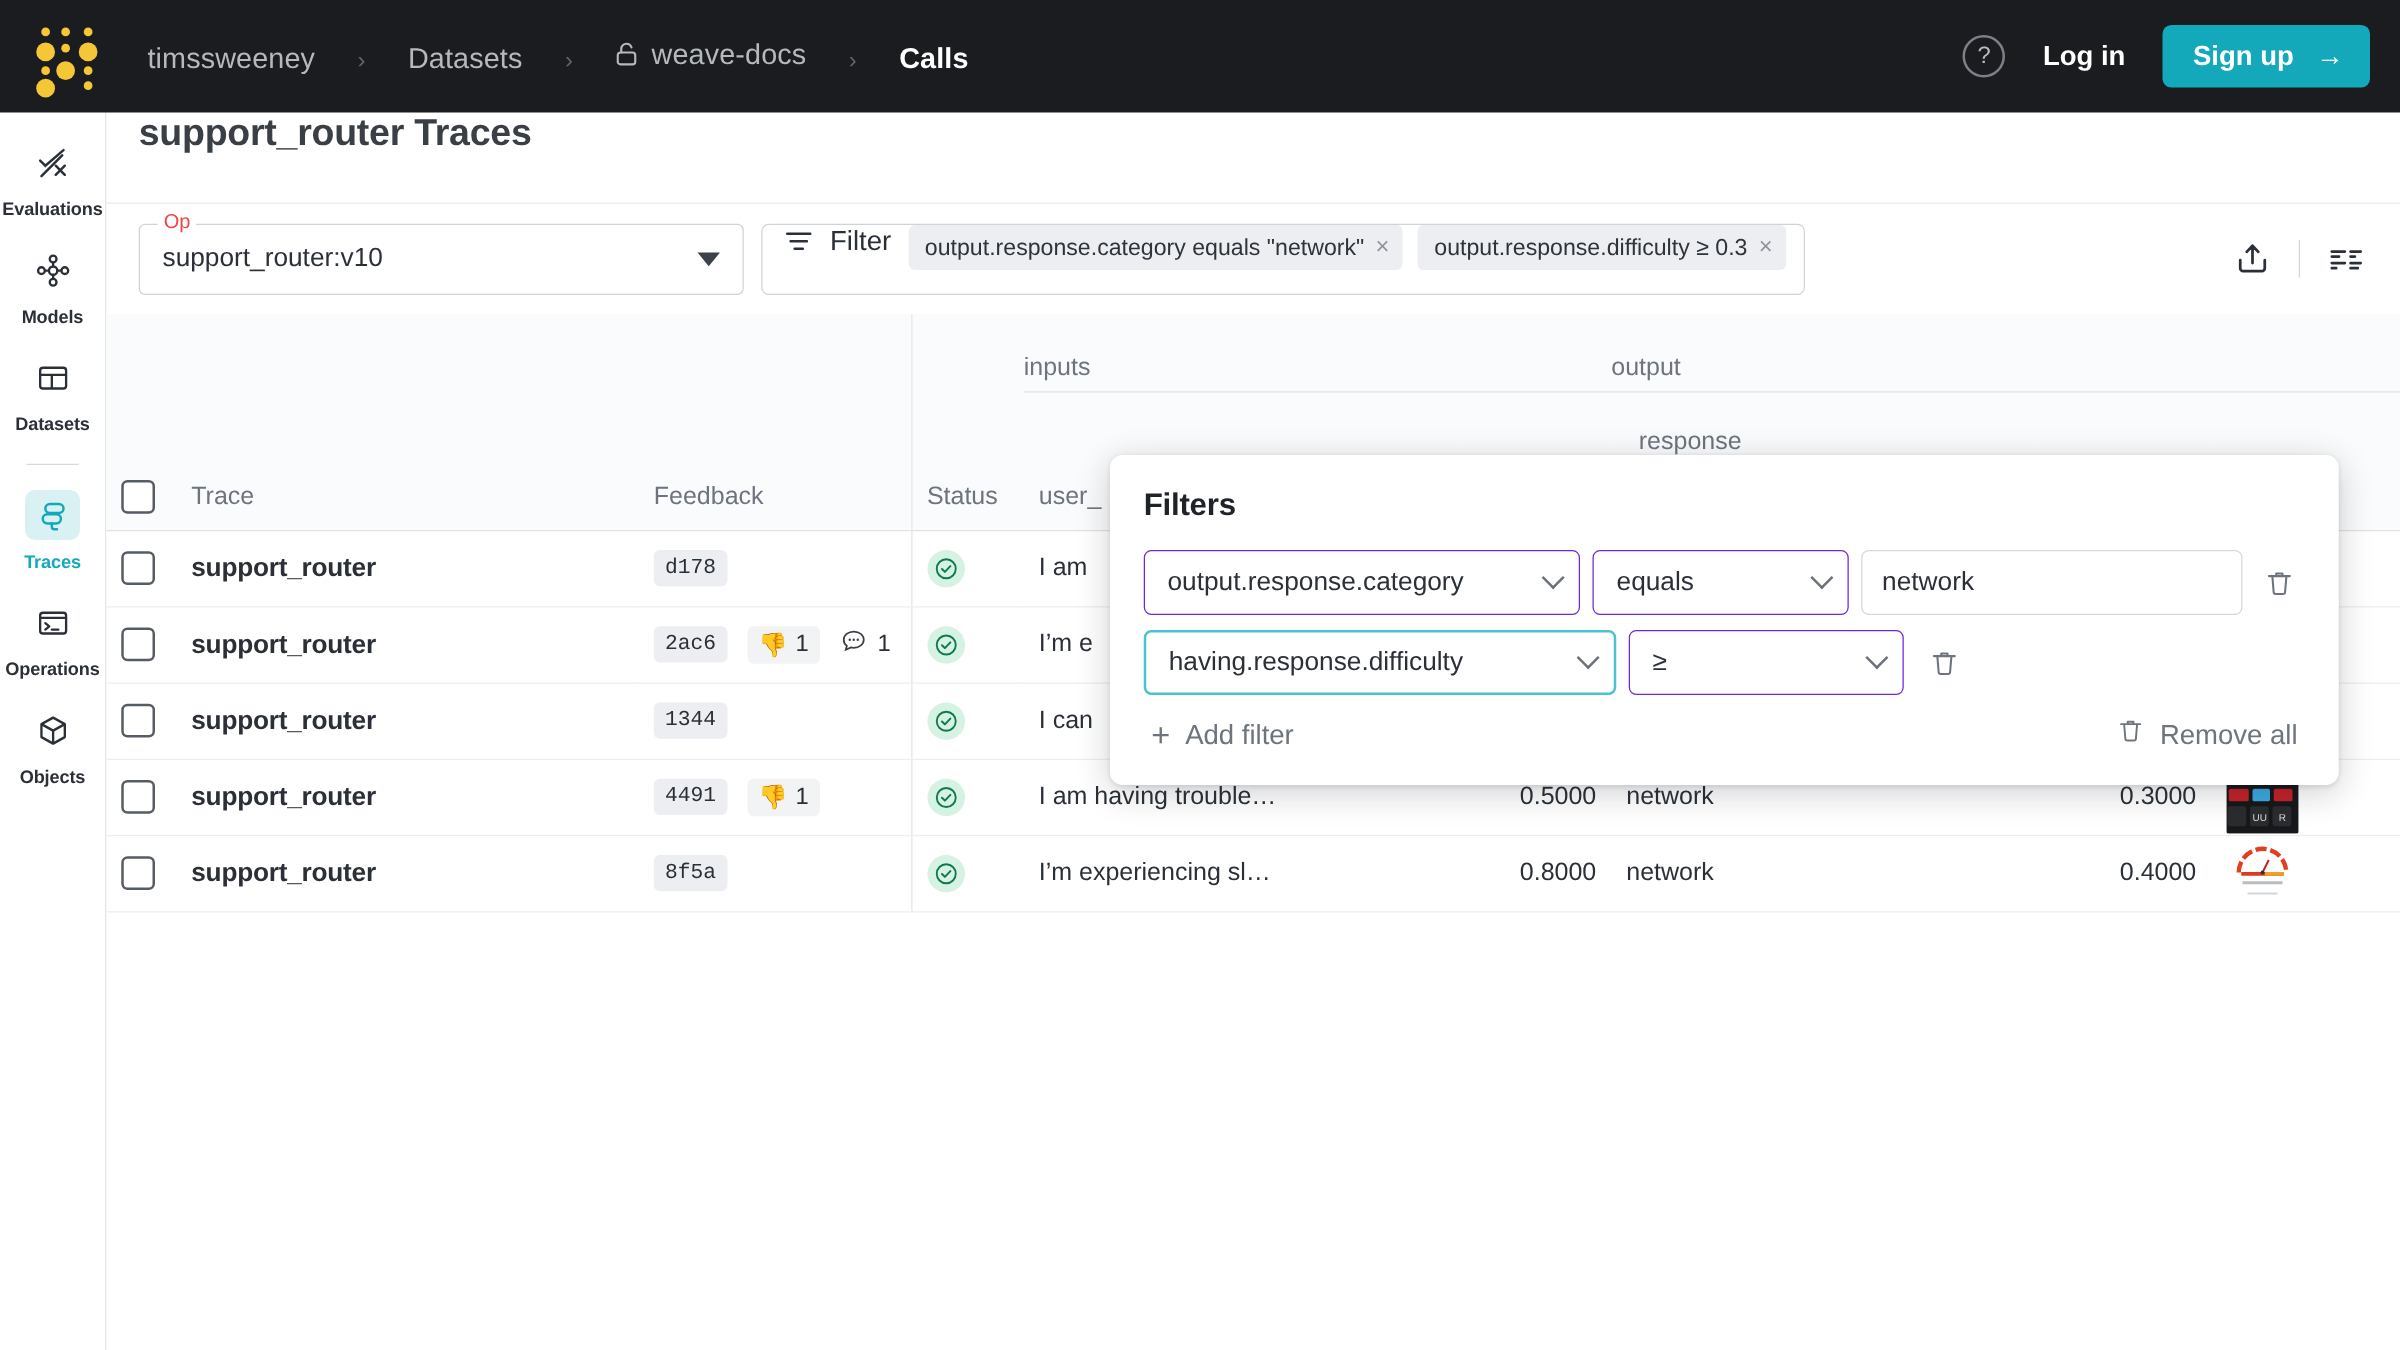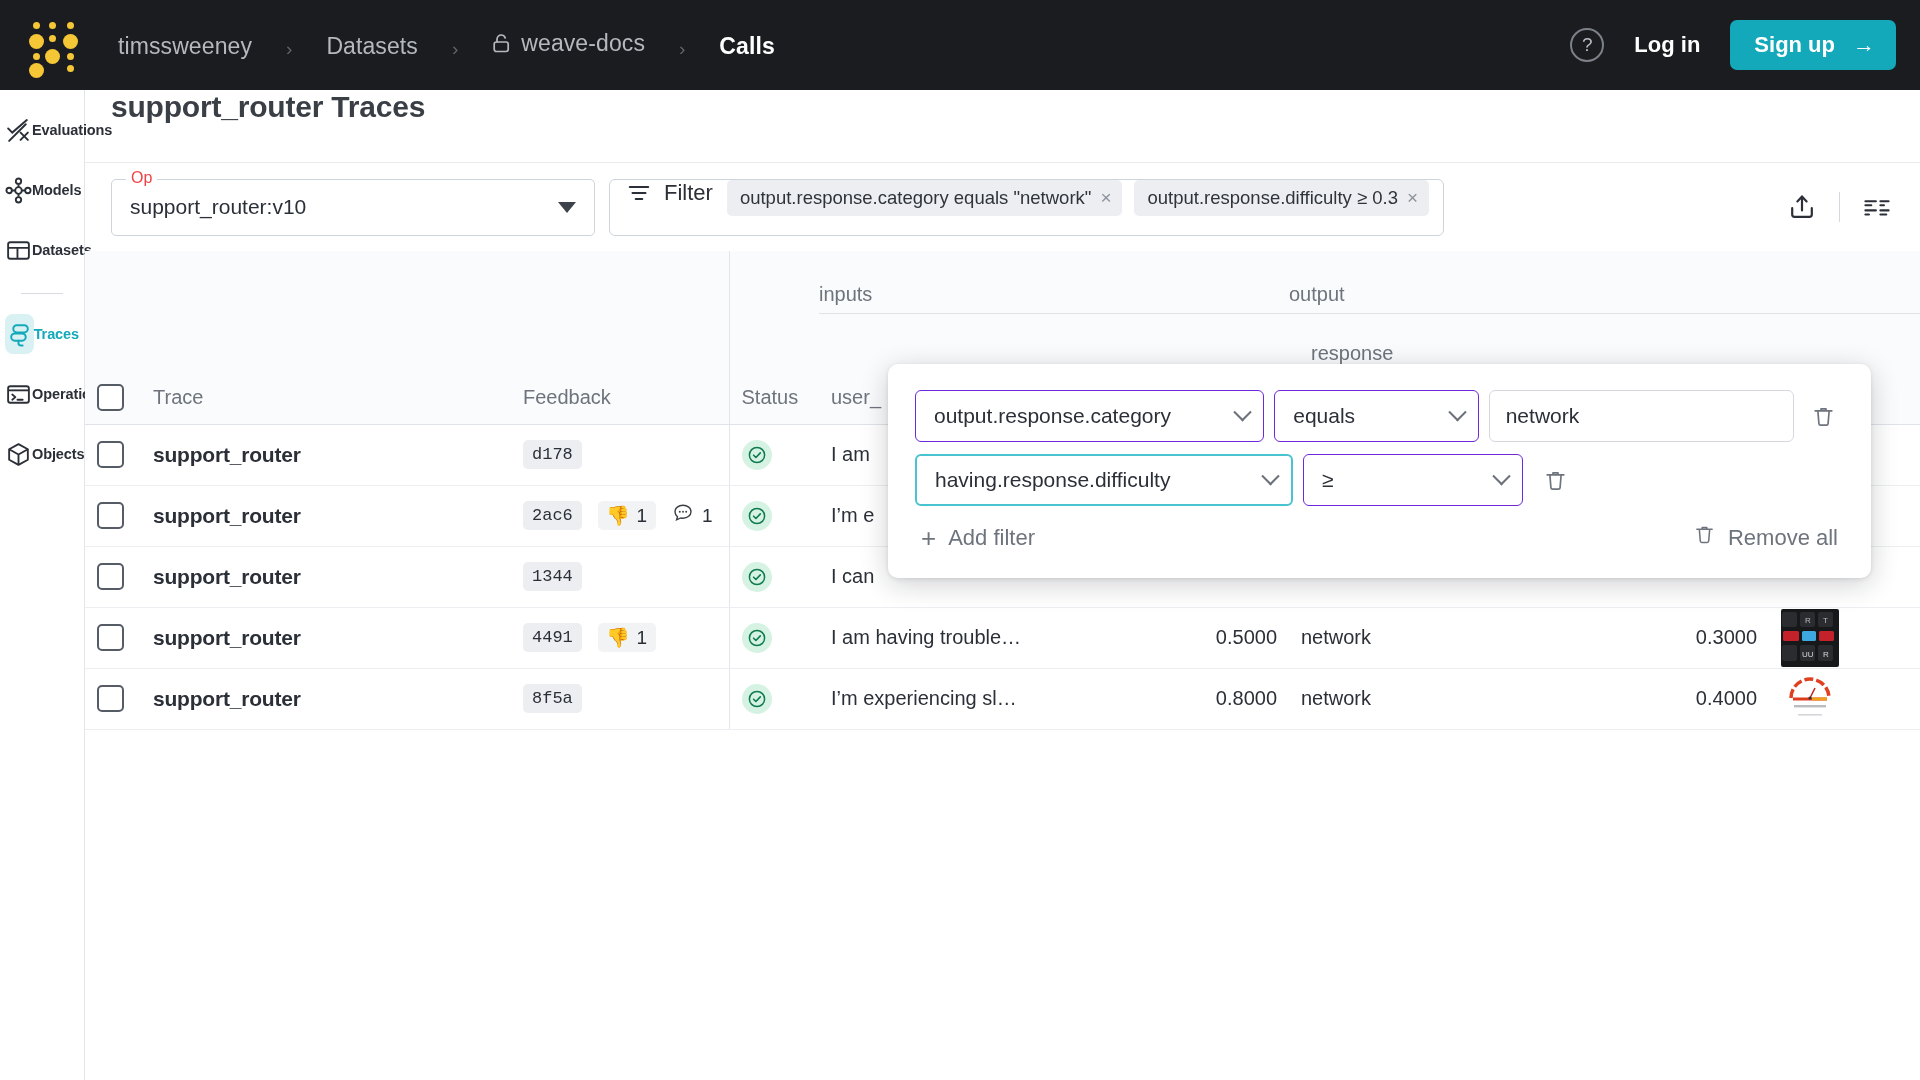--- a/index.html
+++ b/index.html
@@ -102,23 +102,23 @@
     padding-top: 14px;
     display: flex;
     flex-direction: column;
     align-items: center;
   }
   .side-item {
     width: 74px;
     padding: 6px 0 5px;
     margin-bottom: 9px;
     display: flex;
-    flex-direction: row;
-    align-items: center;
-    gap: 0;
+    flex-direction: column;
+    align-items: center;
+    gap: 10px;
     cursor: pointer;
     border-radius: 8px;
     text-align: center;
   }
   .side-ico {
     width: 44px; height: 40px;
     display: flex; align-items: center; justify-content: center;
     border-radius: 8px;
   }
   .side-label {
@@ -791,20 +791,21 @@
           <td></td>
               <td></td>
         </tr>
       </tbody>
         </table>
     </div>
   </div>
 </div>
 
 <div class="popover">
+  <div class="pop-title">Filters</div>
 
   <div class="filter-row">
     <div class="sel sel-field">
       <span>output.response.category</span>
       <span class="chev"></span>
     </div>
     <div class="sel sel-op">
       <span>equals</span>
       <span class="chev"></span>
     </div>

